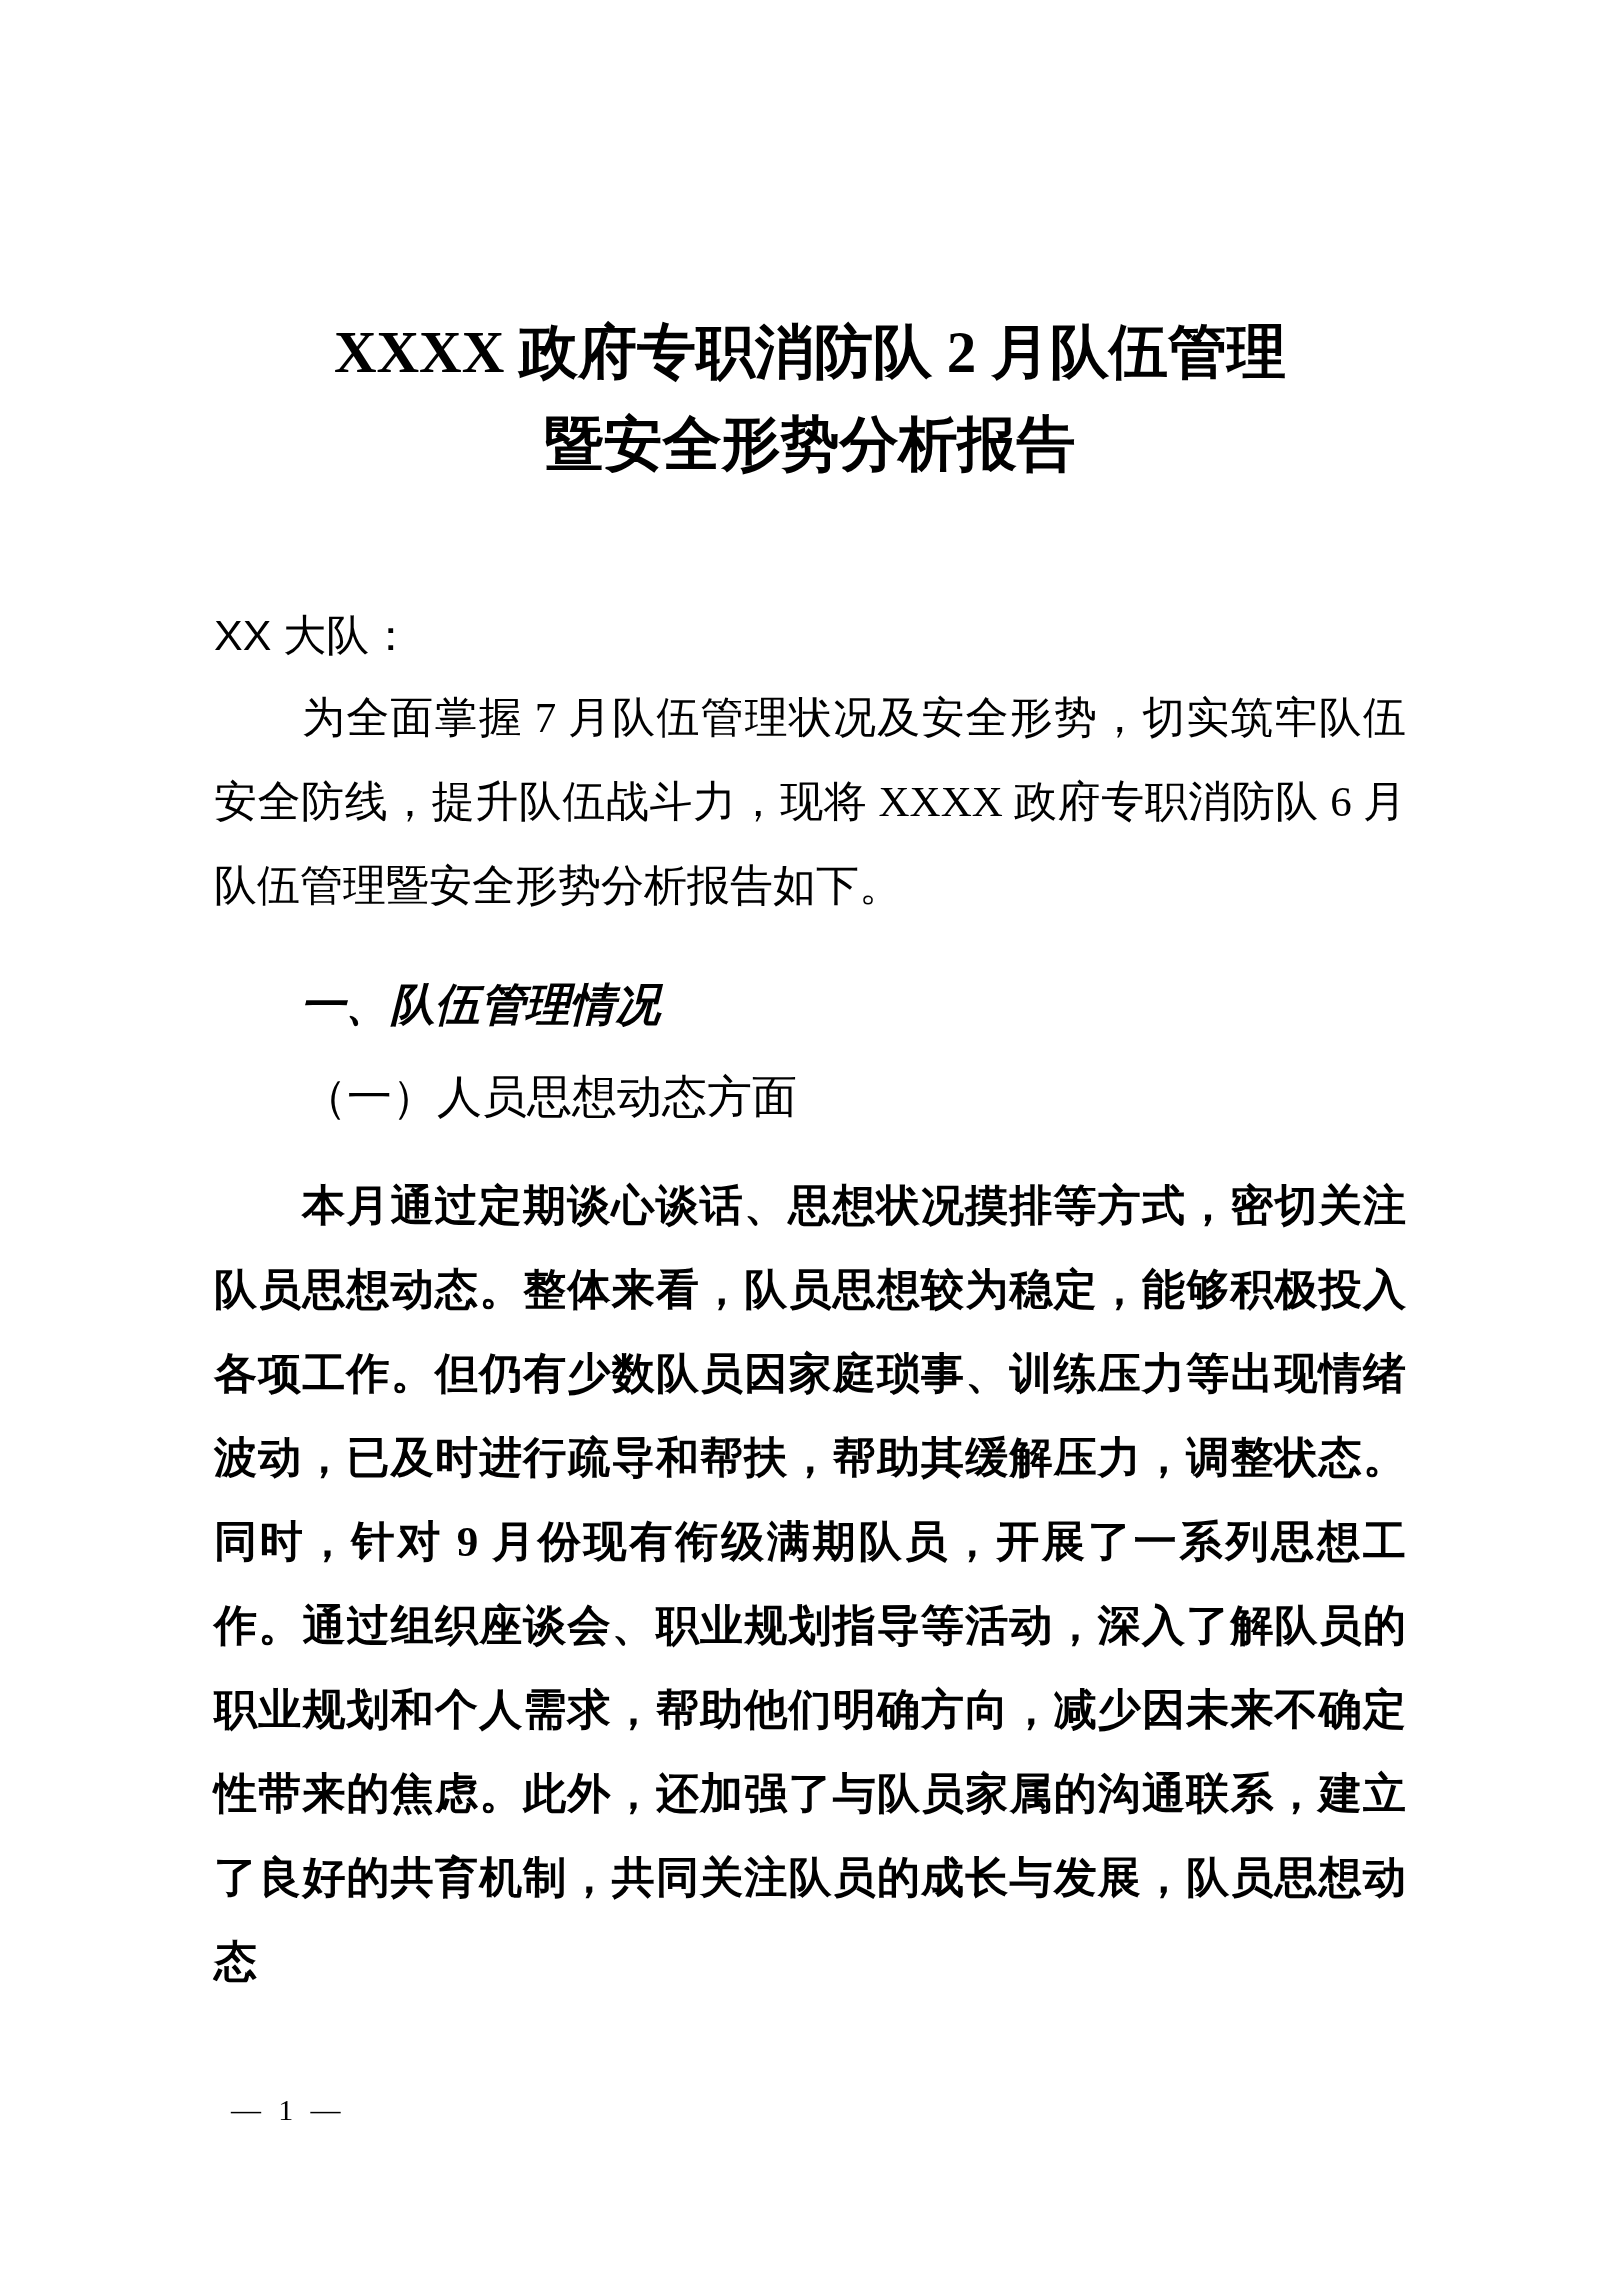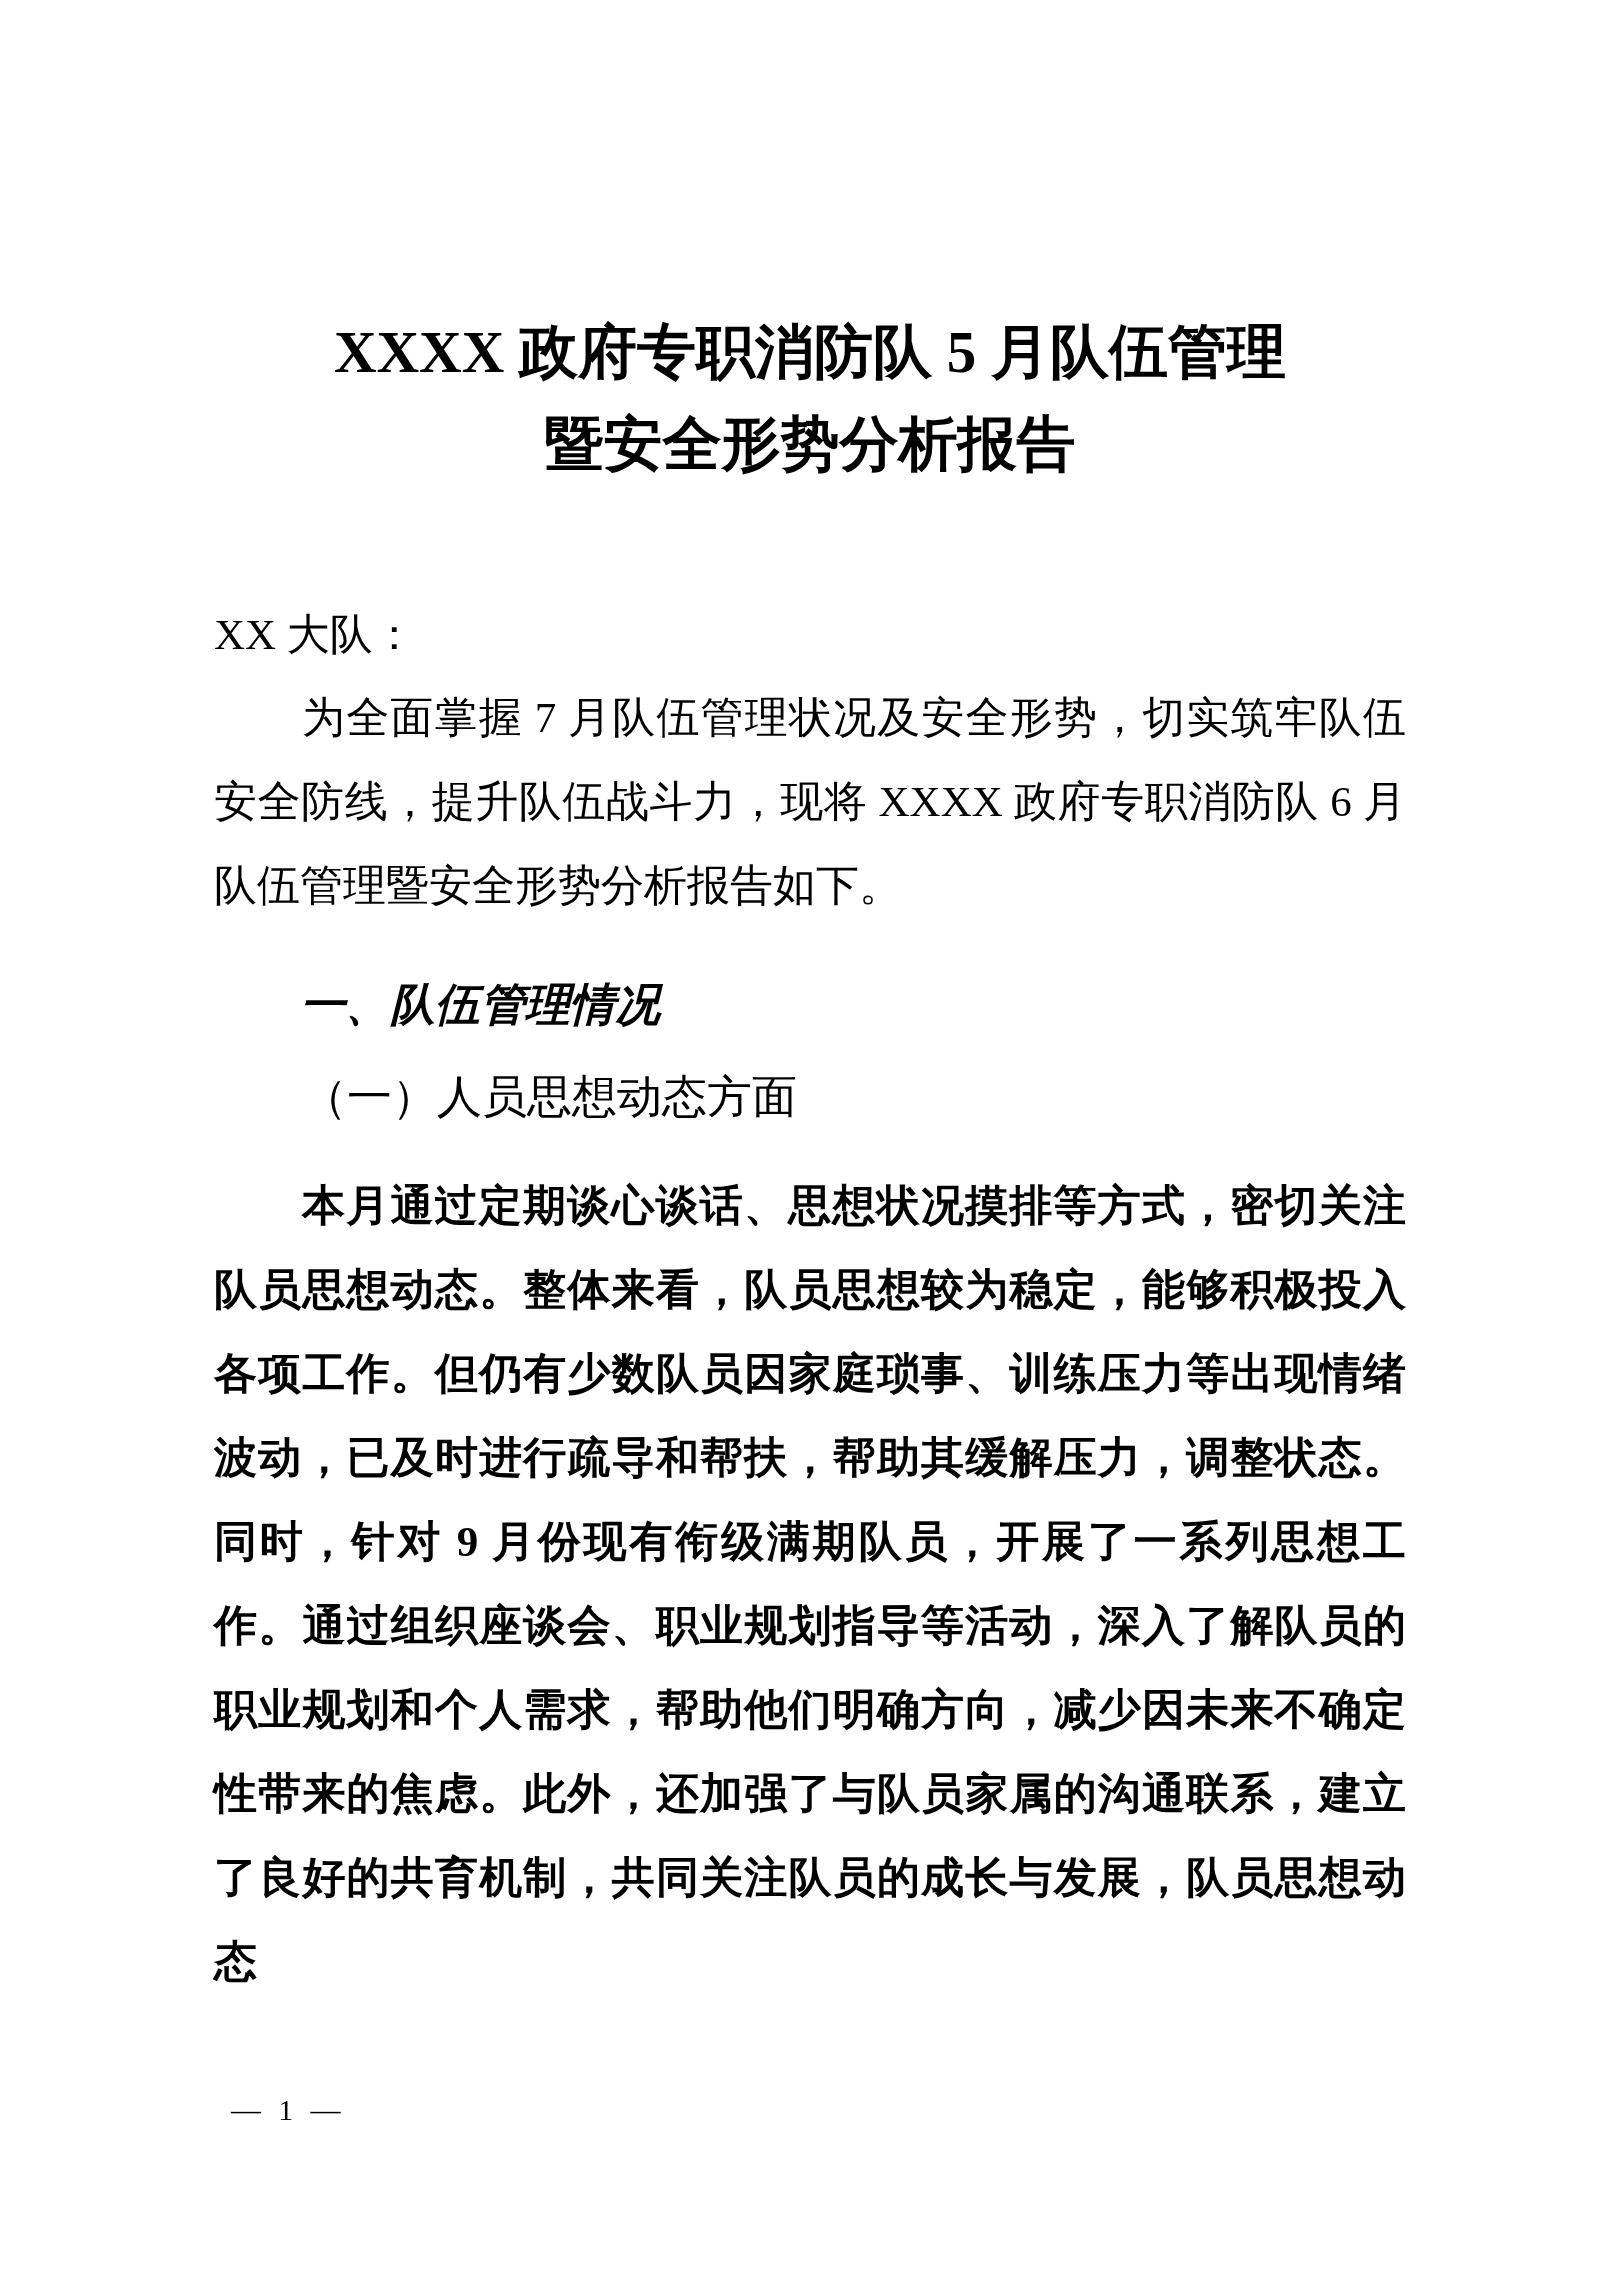--- a/index.html
+++ b/index.html
@@ -25,21 +25,21 @@
   .doc-title {
     top: 306px;
     font-family: "Liberation Serif", sans-serif;
     font-weight: 600;
     font-size: 59px;
     line-height: 92px;
     text-align: center;
   }
   .salutation {
     top: 593px;
-    font-family: Liberation Serif, serif;
+    font-family: Liberation Sans, sans-serif;
     font-size: 43px;
     line-height: 84px;
   }
   .intro-para {
     top: 676px;
     font-family: "Liberation Serif", sans-serif;
   }
   .section-heading {
     top: 962px;
     font-family: "Liberation Sans", sans-serif;
@@ -84,21 +84,21 @@
     letter-spacing: 4.9px;
     white-space: pre;
   }
 </style>
 </head>
 <body>
 
 <div class="page">
 
   <div class="col doc-title">
-    <div>XXXX 政府专职消防队 5 月队伍管理</div>
+    <div>XXXX 政府专职消防队 2 月队伍管理</div>
     <div>暨安全形势分析报告</div>
   </div>
 
   <div class="col salutation">XX 大队：</div>
 
   <div class="col intro-para">
     <div class="line first">为全面掌握 7 月队伍管理状况及安全形势，切实筑牢队伍</div>
     <div class="line">安全防线，提升队伍战斗力，现将 XXXX 政府专职消防队 6 月</div>
     <div class="line last">队伍管理暨安全形势分析报告如下。</div>
   </div>

